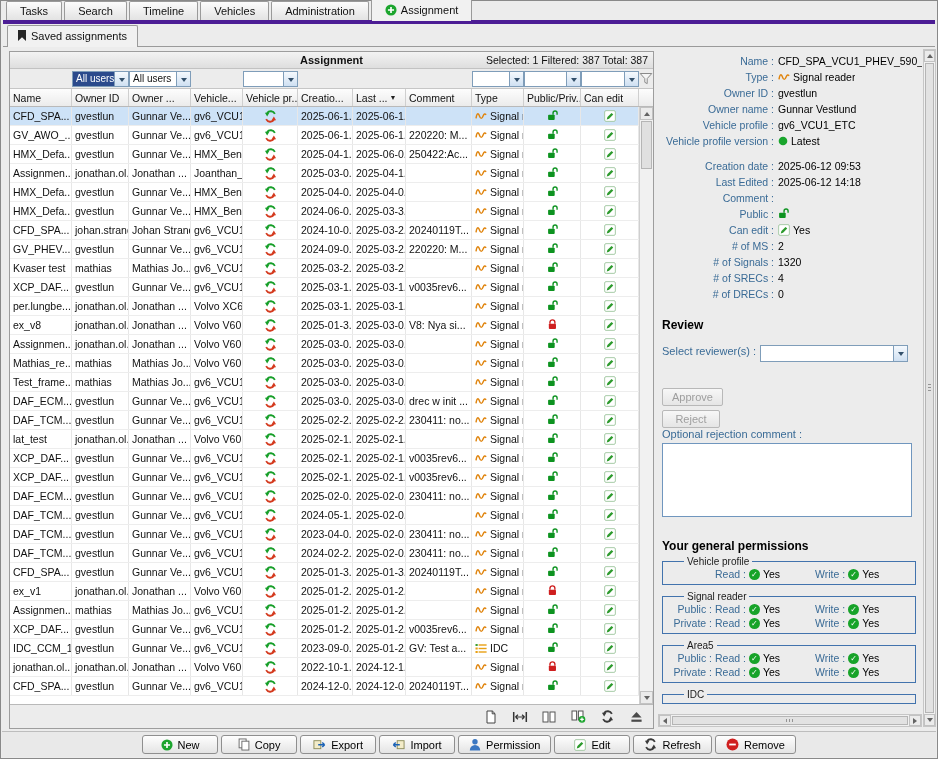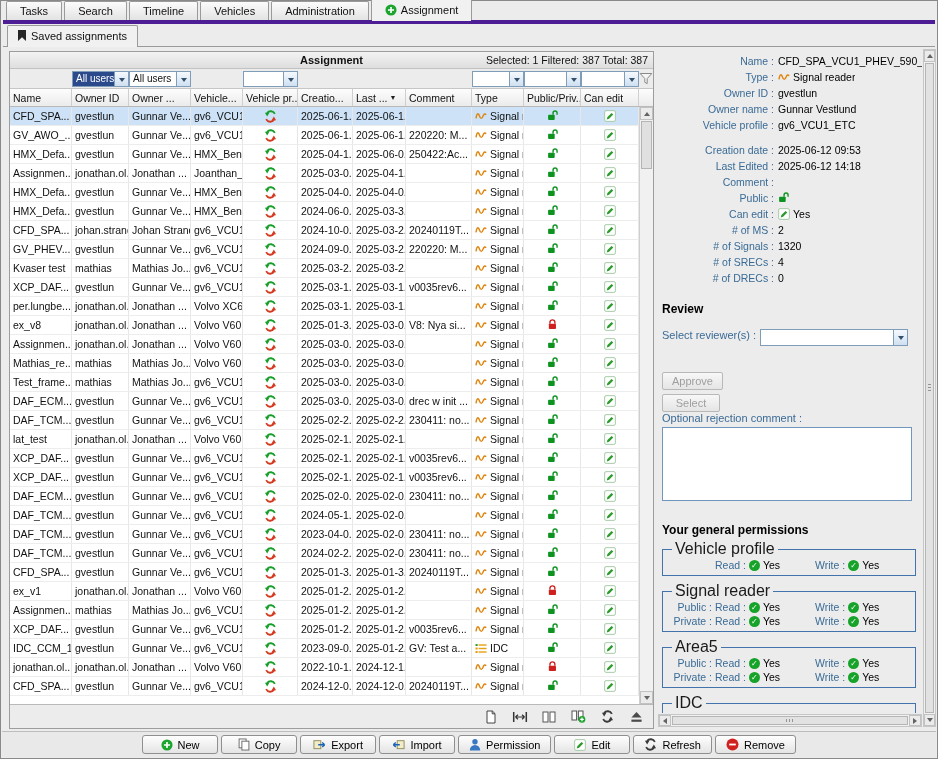--- a/index.html
+++ b/index.html
@@ -81,21 +81,21 @@
 .reviewer-row{margin-top:13px;display:flex;gap:4px}
 .rlabel,.opt-label{color:#3a6b96}
 .rcombo{position:static;width:148px;height:17px}
 .btn-dis{display:block;margin-top:4px;min-width:58px;padding:2px 9px;border:1px solid #b8b8b8;border-radius:2px;background:linear-gradient(#f7f7f7,#e5e5e5);color:#9e9e9e;text-align:center}
 .btn-dis.first{margin-top:26px}
 .opt-label{margin:0 0 3px}
 .rej-comment{width:250px;height:74px;border:1px solid #7096be;resize:none;background:#fff}
 .perm-sec{margin-top:20px;padding-left:2px}
 .perm-h{padding-left:2px}
 fieldset.perm{border:1px solid #4273ad;margin:3px 6px 6px 2px;padding:0 4px 3px}
-fieldset.perm legend{padding:0 3px;margin-left:5px;font-size:16px;color:#1a1a1a}
+fieldset.perm legend{padding:0 3px;margin-left:17px;font-size:10px;color:#1a1a1a}
 .prow{display:flex;align-items:center;height:14px;font-size:10.5px}
 .pprefix{width:48px;flex:none;text-align:right;color:#3a6b96;padding-right:3px}
 .pgroup{display:flex;align-items:center;gap:3px}
 .pgroup.read{width:100px}
 .plabel{color:#3a6b96}
 .check{width:11px;height:11px;border-radius:50%;background:#17a329;color:#fff;font-size:8px;line-height:11px;text-align:center;font-weight:bold;flex:none}
 .pyes{color:#000}
 
 
 .action-bar{position:absolute;left:1px;right:1px;bottom:1px;height:26px;display:flex;align-items:center;justify-content:center;gap:3px;background:#e9e9e9;border-top:1px solid #bdbdbd}
@@ -1453,20 +1453,31 @@
           <span class="dvalue">
             <span>Gunnar Vestlund</span>
           </span>
         </div>
         <div class="detail-row">
           <span class="dlabel">Vehicle profile :</span>
           <span class="dvalue">
             <span>gv6_VCU1_ETC</span>
           </span>
         </div>
+        <div class="detail-row">
+          <span class="dlabel">Vehicle profile version :</span>
+          <span class="dvalue">
+            <span class="dicon">
+              <svg width="10" height="10" viewBox="0 0 10 10">
+                <circle cx="5" cy="5" r="4.3" fill="#19a52c"></circle>
+              </svg>
+            </span>
+            <span>Latest</span>
+          </span>
+        </div>
         <div class="detail-row gap">
           <span class="dlabel">Creation date :</span>
           <span class="dvalue">
             <span>2025-06-12 09:53</span>
           </span>
         </div>
         <div class="detail-row">
           <span class="dlabel">Last Edited :</span>
           <span class="dvalue">
             <span>2025-06-12 14:18</span>
@@ -1528,21 +1539,21 @@
     <div class="review">
       <div class="review-h">Review</div>
       <div class="reviewer-row">
         <span class="rlabel">Select reviewer(s) :</span>
         <div class="combo rcombo">
           <span class="val"></span>
           <span class="drop"></span>
         </div>
       </div>
       <button class="btn-dis first" disabled="">Approve</button>
-      <button class="btn-dis" disabled="">Select</button>
+      <button class="btn-dis" disabled="">Reject</button>
       <div class="opt-label">Optional rejection comment :</div>
       <textarea class="rej-comment" style=""></textarea>
     </div>
 
     <div class="perm-sec">
       <div class="perm-h">Your general permissions</div>
       <div id="perm-groups">
           <fieldset class="perm">
             <legend>Vehicle profile</legend>
             <div class="prow">

